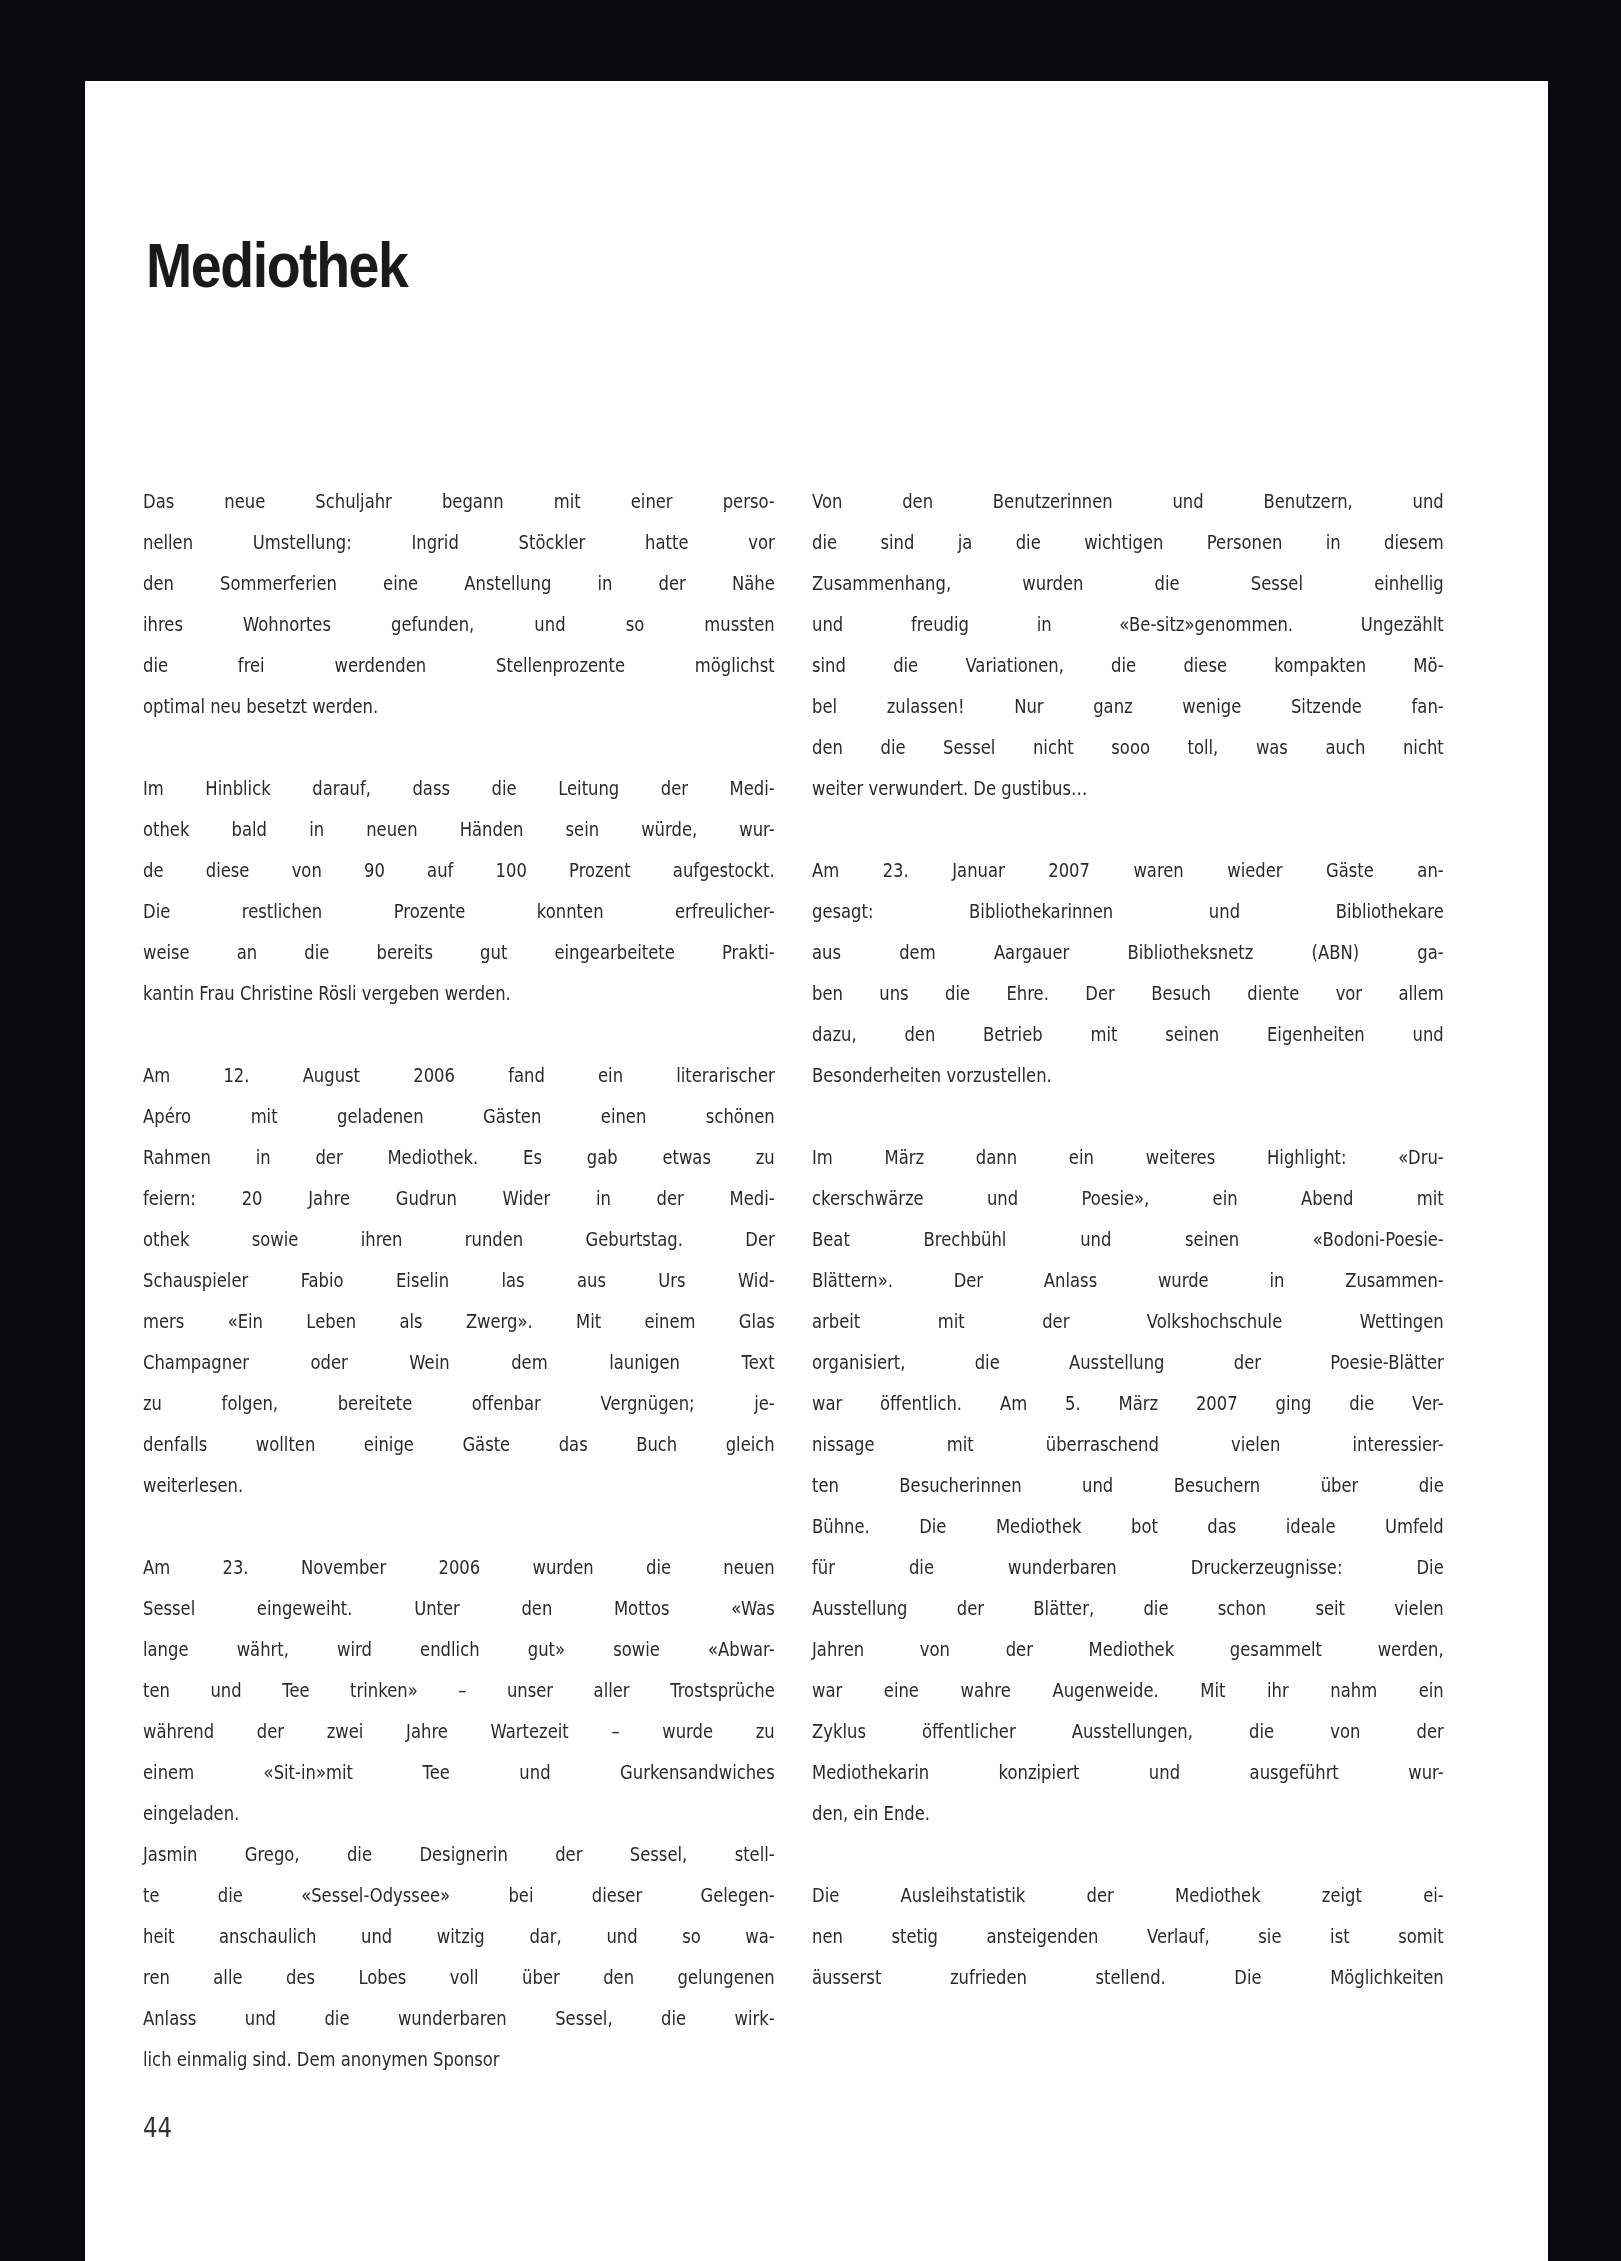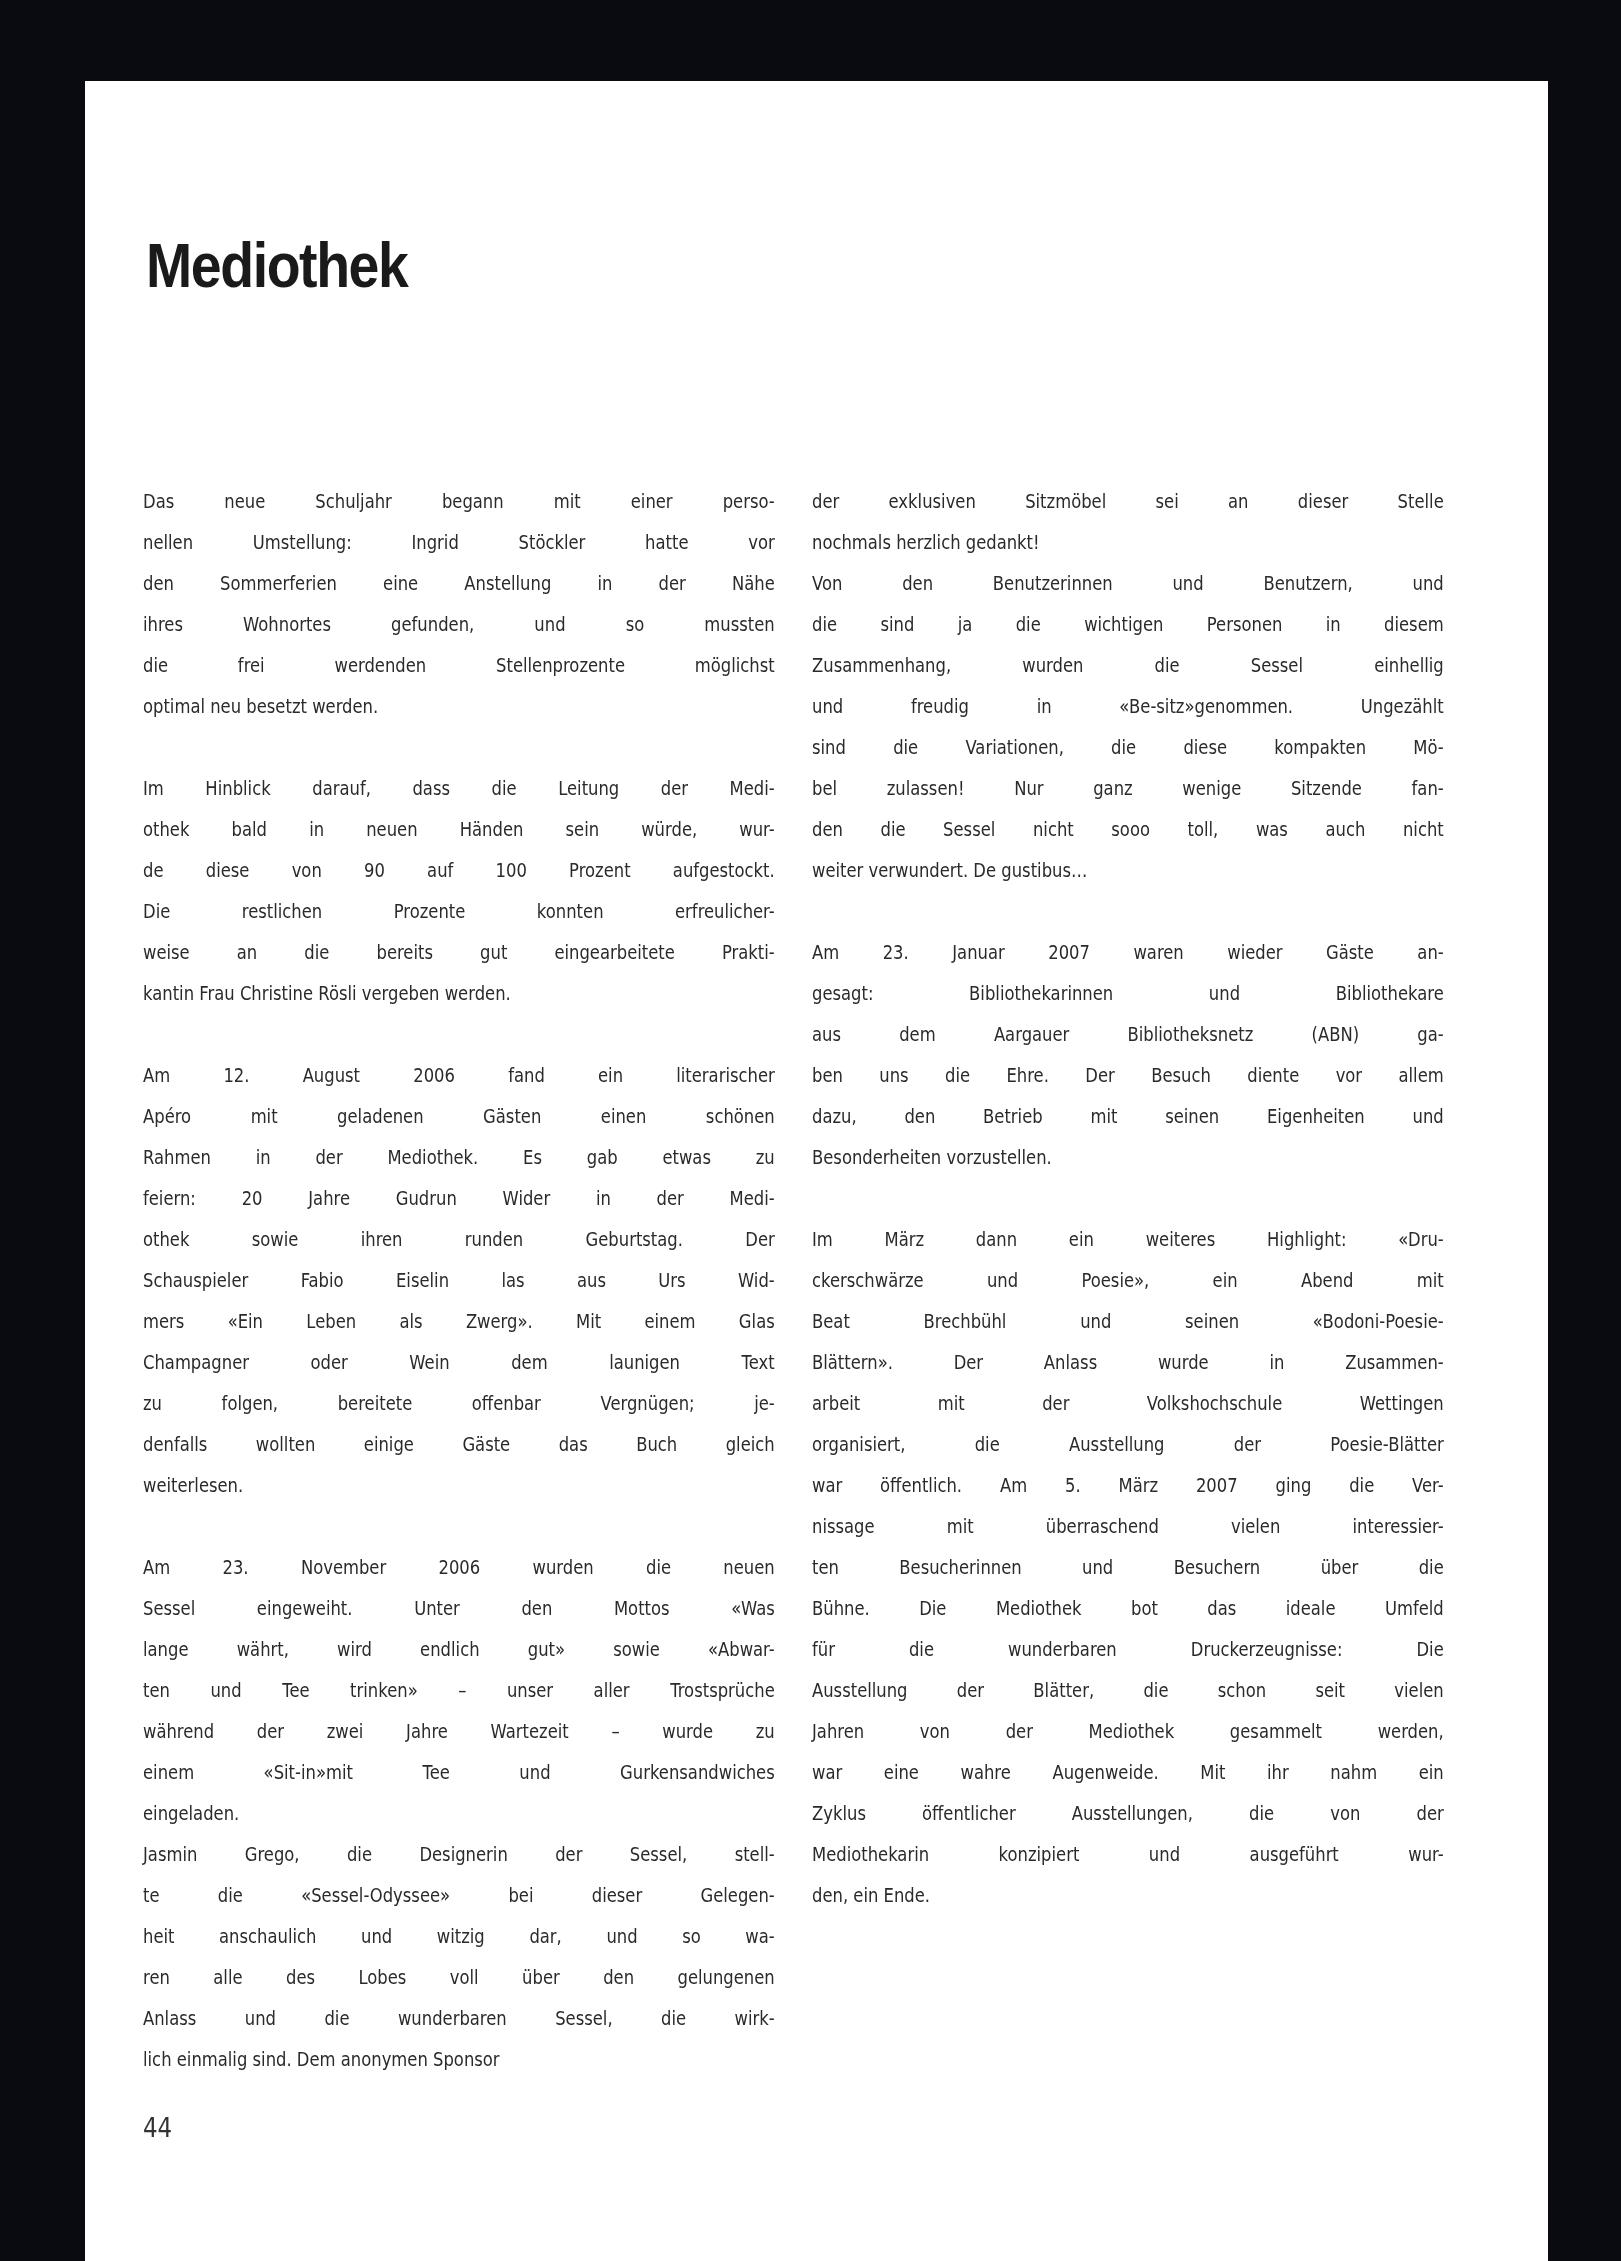--- a/index.html
+++ b/index.html
@@ -125,24 +125,20 @@
         <span class="line">Jasmin Grego, die Designerin der Sessel, stell-</span>
         <span class="line">te die «Sessel-Odyssee» bei dieser Gelegen-</span>
         <span class="line">heit anschaulich und witzig dar, und so wa-</span>
         <span class="line">ren alle des Lobes voll über den gelungenen</span>
         <span class="line">Anlass und die wunderbaren Sessel, die wirk-</span>
         <span class="line last">lich einmalig sind. Dem anonymen Sponsor</span>
       </p>
     </div>
   <div class="col col-right">
       <p class="para">
-        <span class="line">der exklusiven Sitzmöbel sei an dieser Stelle</span>
-        <span class="line last">nochmals herzlich gedankt!</span>
-      </p>
-      <p class="para">
         <span class="line">Von den Benutzerinnen und Benutzern, und</span>
         <span class="line">die sind ja die wichtigen Personen in diesem</span>
         <span class="line">Zusammenhang, wurden die Sessel einhellig</span>
         <span class="line">und freudig in «Be-sitz»genommen. Ungezählt</span>
         <span class="line">sind die Variationen, die diese kompakten Mö-</span>
         <span class="line">bel zulassen! Nur ganz wenige Sitzende fan-</span>
         <span class="line">den die Sessel nicht sooo toll, was auch nicht</span>
         <span class="line last">weiter verwundert. De gustibus…</span>
       </p>
       <div class="gap"></div>
@@ -168,17 +164,22 @@
         <span class="line">Bühne. Die Mediothek bot das ideale Umfeld</span>
         <span class="line">für die wunderbaren Druckerzeugnisse: Die</span>
         <span class="line">Ausstellung der Blätter, die schon seit vielen</span>
         <span class="line">Jahren von der Mediothek gesammelt werden,</span>
         <span class="line">war eine wahre Augenweide. Mit ihr nahm ein</span>
         <span class="line">Zyklus öffentlicher Ausstellungen, die von der</span>
         <span class="line">Mediothekarin konzipiert und ausgeführt wur-</span>
         <span class="line last">den, ein Ende.</span>
       </p>
       <div class="gap"></div>
+      <p class="para">
+        <span class="line">Die Ausleihstatistik der Mediothek zeigt ei-</span>
+        <span class="line">nen stetig ansteigenden Verlauf, sie ist somit</span>
+        <span class="line">äusserst zufrieden stellend. Die Möglichkeiten</span>
+      </p>
     </div>
 
   <div class="page-number">44</div>
 </div>
 
 
 </body></html>

